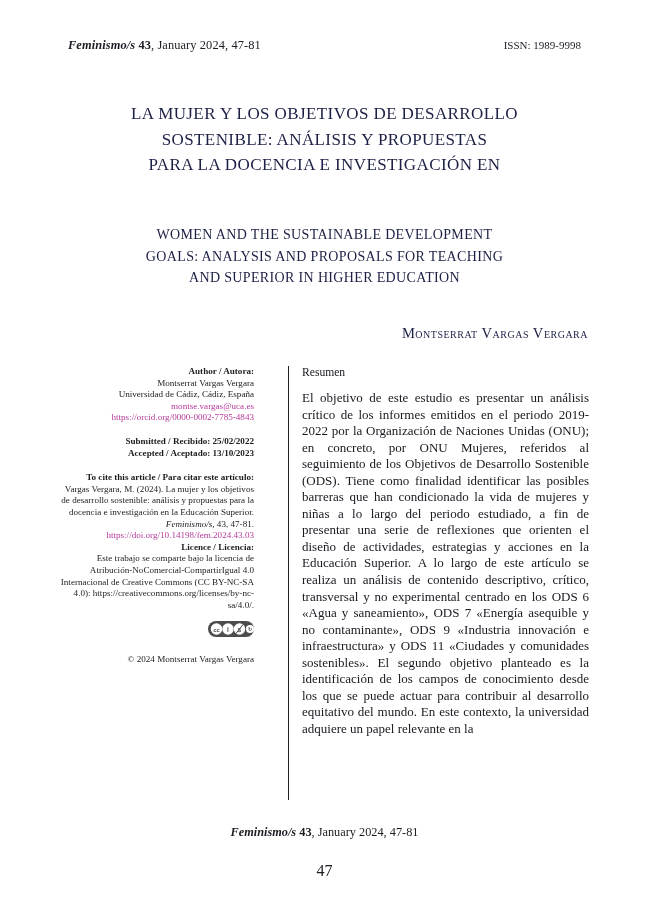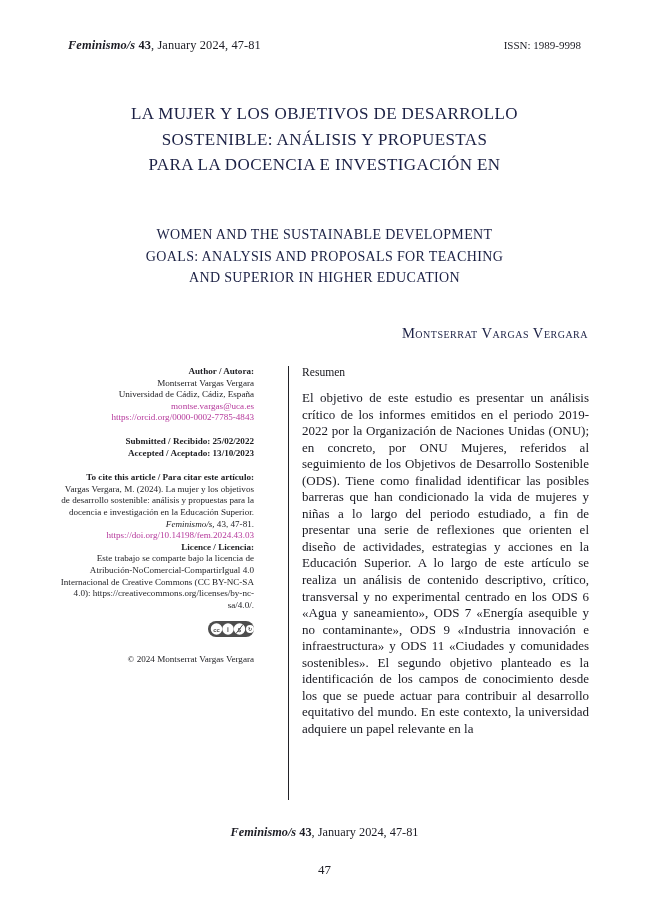--- a/index.html
+++ b/index.html
@@ -141,21 +141,21 @@
     color: #1c1c24;
   }
   .footer .jrn { font-weight: bold; font-style: italic; }
   .footer .vol { font-weight: bold; }
   .folio {
     position: absolute;
     left: 60px;
     top: 862px;
     width: 529px;
     text-align: center;
-    font-size: 13px;
+    font-size: 16px;
     color: #1c1c24;
   }
 </style>
 </head>
 <body>
 
 <div class="page">
 
   <div class="runhead">
     <div class="runhead-left"><span class="jrn">Feminismo/s</span> <span class="vol">43</span><span>, January 2024, 47-81</span></div>

